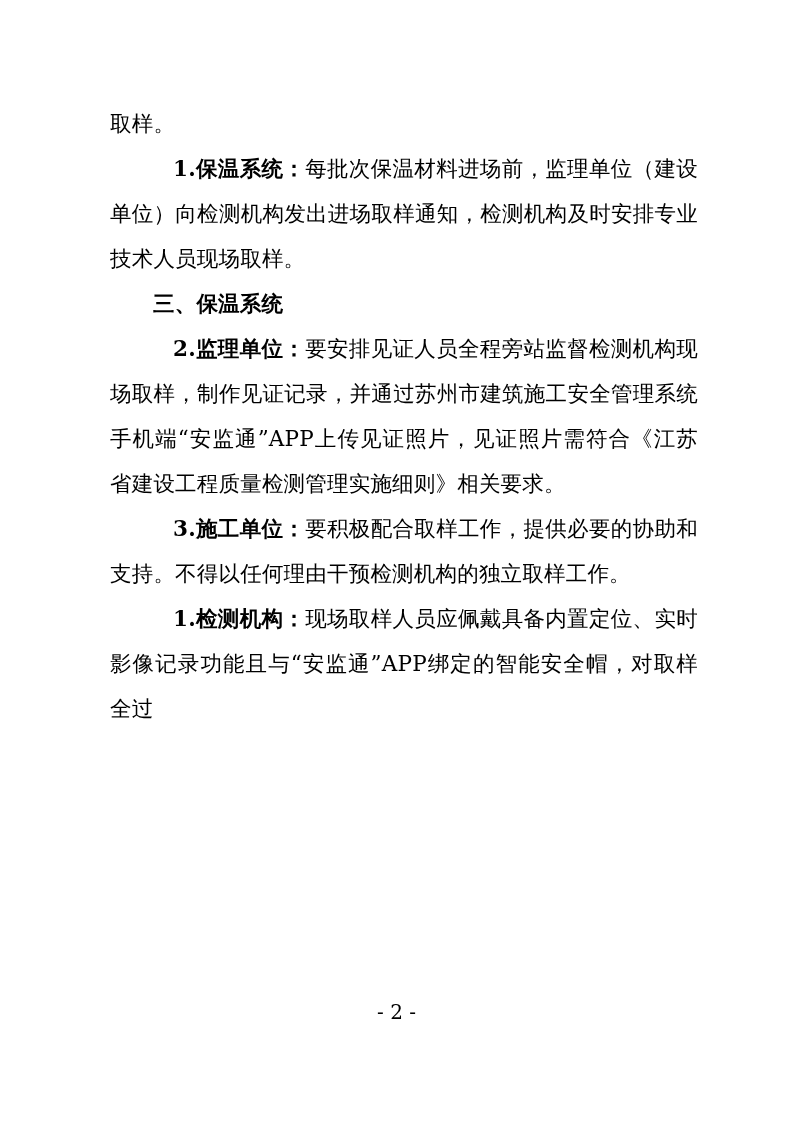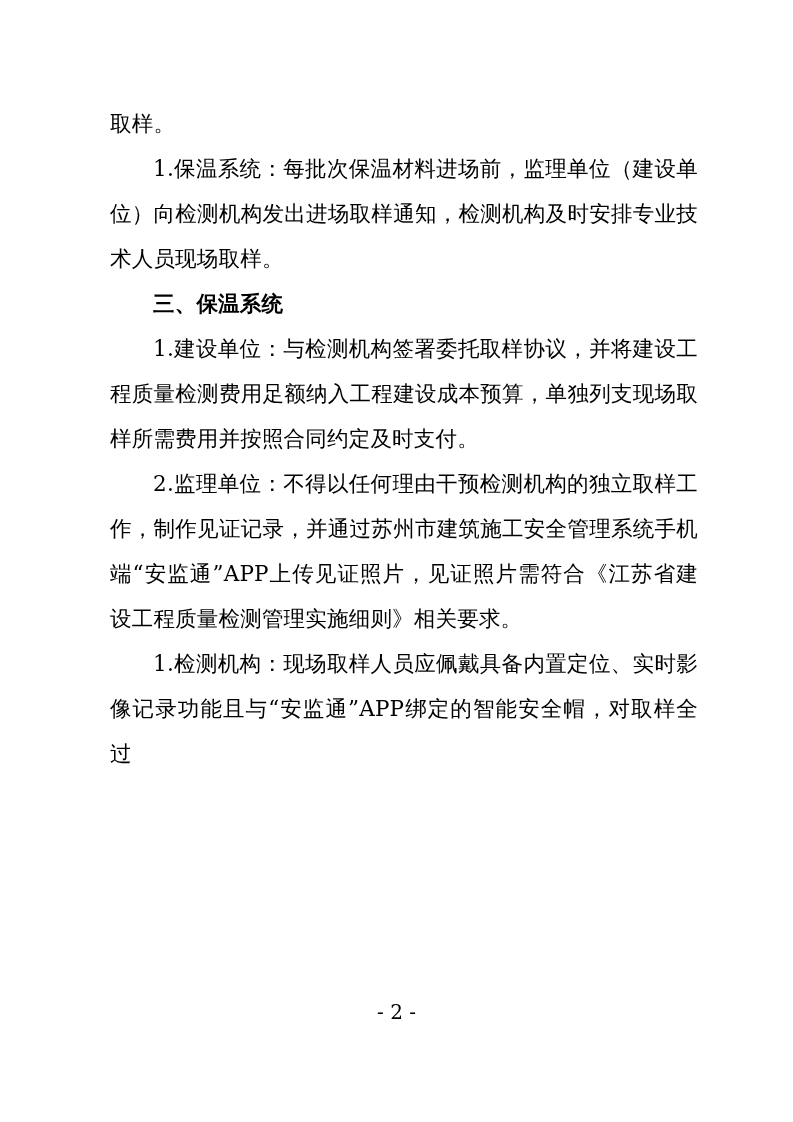--- a/index.html
+++ b/index.html
@@ -37,21 +37,22 @@
     text-indent: 2em;
   }
   .noindent {
     text-indent: 0;
   }
   .heading {
     text-indent: 2em;
     font-weight: bold;
   }
   .lead {
-    font-weight: normal;
+    font-weight: bold;
+    margin-left: 20px;
   }
   .page-number {
     position: absolute;
     left: 0;
     right: 0;
     bottom: 98px;
     text-align: center;
     font-size: 20px;
     font-family: "DejaVu Serif", "Liberation Serif", serif;
   }
@@ -65,28 +66,28 @@
     <p class="para noindent">取样。</p>
 
 
     <p class="para">
       <span class="lead">1.保温系统：</span><span>每批次保温材料进场前，监理单位（建设单位）向检测机构发出进场取样通知，检测机构及时安排专业技术人员现场取样。</span>
     </p>
 
 
     <p class="heading">三、保温系统</p>
 
+
     <p class="para">
-      <span class="lead">1.建设单位：</span><span>与检测机构签署委托取样协议，并将建设工程质量检测费用足额纳入工程建设成本预算，单独列支现场取样所需费用并按照合同约定及时支付。</span>
+      <span class="lead">2.监理单位：</span><span>要安排见证人员全程旁站监督检测机构现场取样，制作见证记录，并通过苏州市建筑施工安全管理系统手机端“安监通”APP上传见证照片，见证照片需符合《江苏省建设工程质量检测管理实施细则》相关要求。</span>
     </p>
 
     <p class="para">
-      <span class="lead">2.监理单位：</span><span>不得以任何理由干预检测机构的独立取样工作，制作见证记录，并通过苏州市建筑施工安全管理系统手机端“安监通”APP上传见证照片，见证照片需符合《江苏省建设工程质量检测管理实施细则》相关要求。</span>
+      <span class="lead">3.施工单位：</span><span>要积极配合取样工作，提供必要的协助和支持。不得以任何理由干预检测机构的独立取样工作。</span>
     </p>
-
 
     <p class="para">
       <span class="lead">1.检测机构：</span><span>现场取样人员应佩戴具备内置定位、实时影像记录功能且与“安监通”APP绑定的智能安全帽，对取样全过</span>
     </p>
 
   </div>
 </div>
 
 <div class="page-number">- 2 -</div>
 

